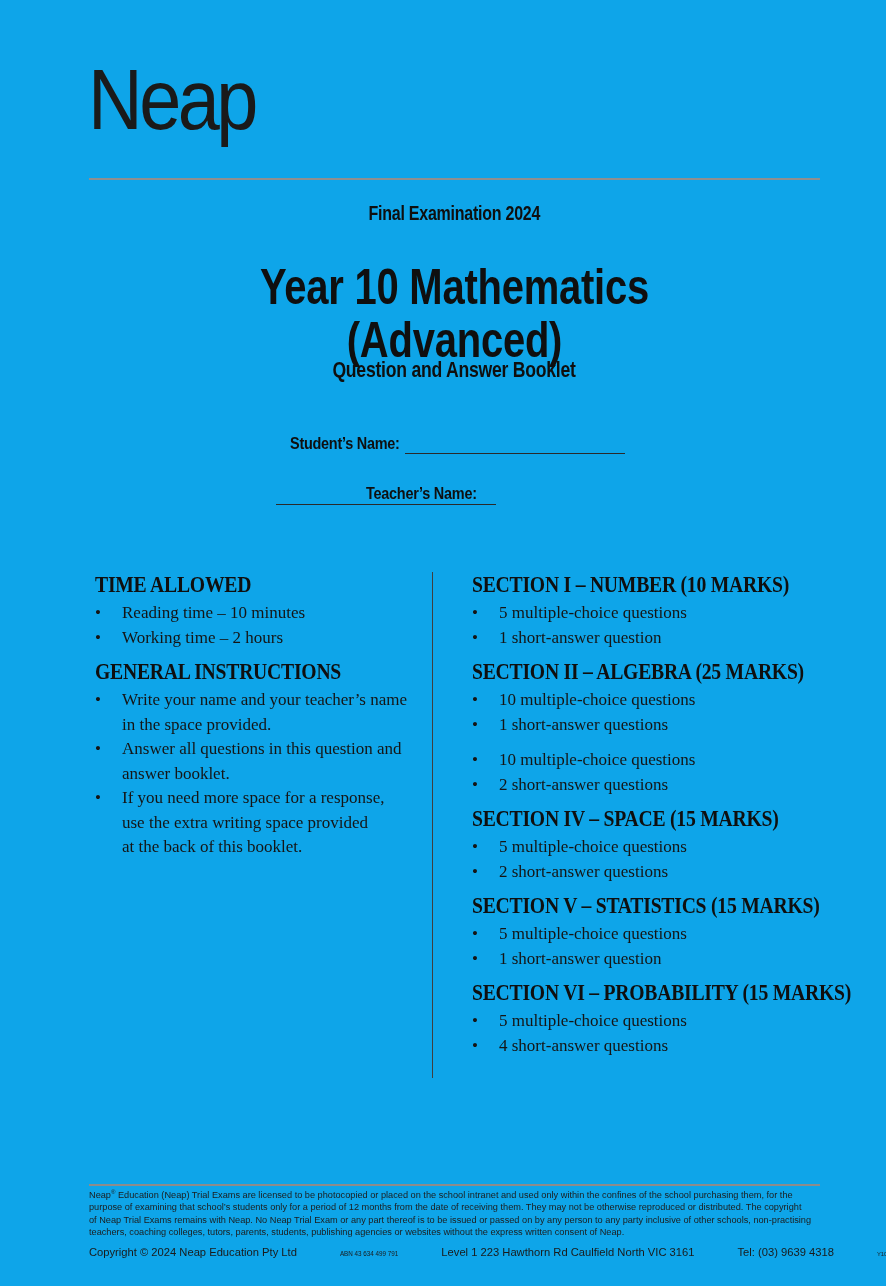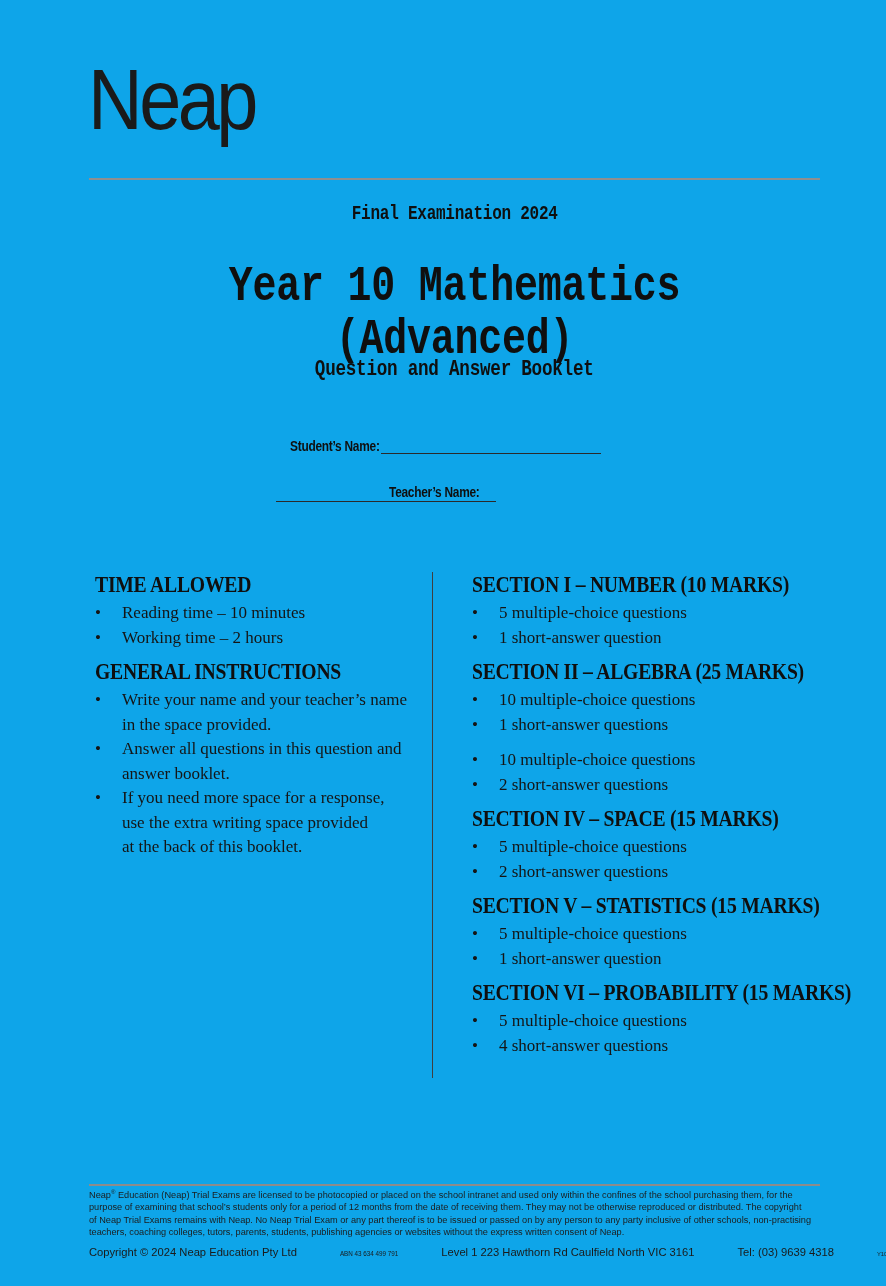--- a/index.html
+++ b/index.html
@@ -17,34 +17,34 @@
   }
 
   
   .top-rule    { position:absolute; left:89px; width:731px; top:178px; height:2px; background:#8f8f8f; }
   .footer-rule { position:absolute; left:89px; width:731px; top:1184px; height:1.5px; background:#8c8c8c; }
   .v-divider   { position:absolute; left:432px; top:572px; width:1.3px; height:506px; background:#3f3f3f; }
 
   
   .center-line {
     position:absolute; left:89px; width:731px; text-align:center;
-    font-family:Liberation Mono, monospace; font-weight:bold; color:#0f0f0f;
+    font-family:Liberation Sans, sans-serif; font-weight:bold; color:#0f0f0f;
     line-height:1.05;
   }
   .cond   { display:inline-block; transform:scaleX(0.8);  transform-origin:center center; letter-spacing:-0.3px; }
   .cond-l { display:inline-block; transform:scaleX(0.82); transform-origin:left center;   letter-spacing:-0.3px; }
 
   .exam-series { top:203px; font-size:20px; }
   .main-title  { top:261px; font-size:50px; letter-spacing:-1px; }
   .subtitle    { top:358px; font-size:22px; }
 
   
   .name-row {
     position:absolute; left:290px; display:flex; align-items:flex-end; height:21px;
-    font-family:"Liberation Sans", sans-serif; font-weight:bold; font-size:14px; color:#0f0f0f;
+    font-family:"Liberation Sans", sans-serif; font-weight:bold; font-size:17px; color:#0f0f0f;
   }
   .name-row .lbl { display:inline-block; transform:scaleX(0.85); transform-origin:left bottom; letter-spacing:-0.3px; white-space:nowrap; }
   .write-line { width:220px; height:1px; border-bottom:1.3px solid #2a2a2a; margin-left:-14px; }
   .row-student { top:433px; }
   .row-teacher { top:484px;flex-direction:column; }
 
   
   .col { position:absolute; top:574px; font-size:17px; color:#151515; }
   .col-left  { left:95px;  width:332px; }
   .col-right { left:472px; width:345px; }

